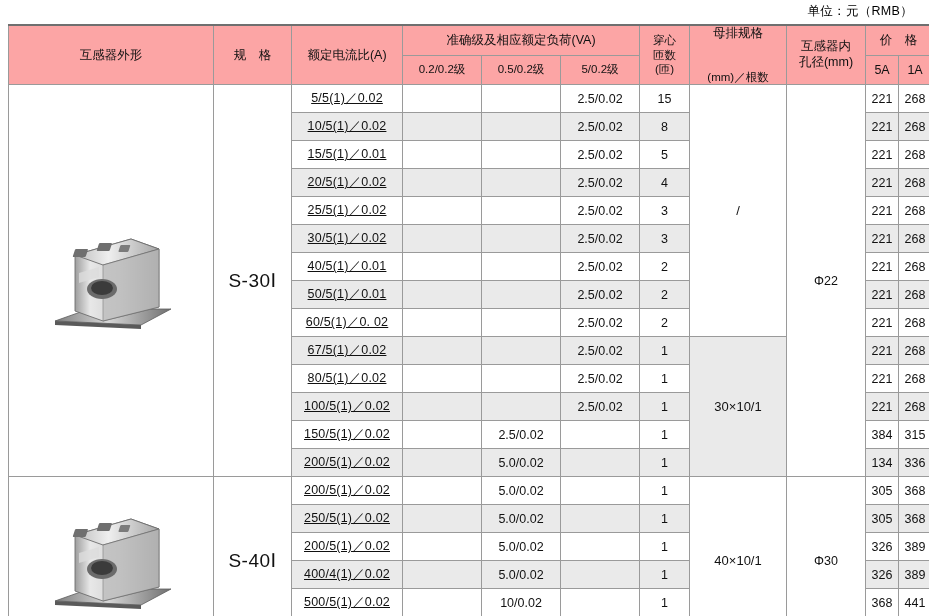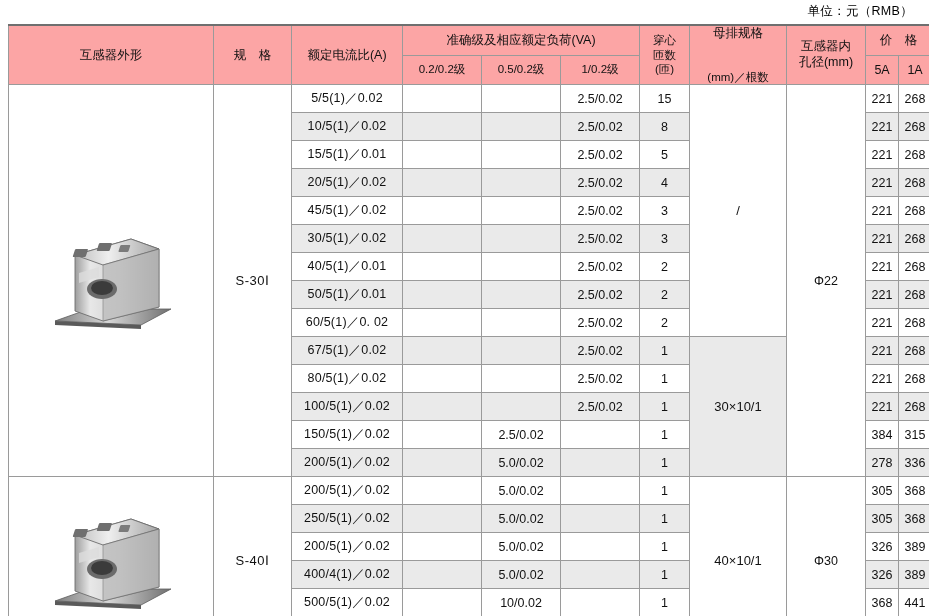--- a/index.html
+++ b/index.html
@@ -64,20 +64,21 @@
     font-size: 12.5px;
   }
   tr.alt td {
     background: #eaeaea;
   }
   tr.plain td {
     background: #ffffff;
   }
   td.ratio {
     letter-spacing: 0.2px;
+    text-decoration: underline;
   }
   td.img-cell {
     background: #ffffff;
     padding: 0;
   }
   .grouprow td {
     border-top: 2px solid #6f6f6f;
   }
   table.spec .outer-top td {
     border-top: 2px solid #6f6f6f;
@@ -90,21 +91,21 @@
     align-items: center;
     justify-content: center;
   }
   .ct-svg {
     display: block;
   }
   .price-hdr {
     font-size: 12.5px;
   }
   .model-cell {
-    font-size: 13px;
+    font-size: 19px;
     letter-spacing: 0.5px;
   }
   .slash-cell {
     font-size: 13px;
   }
 </style>
 </head>
 <body>
 
 <div class="page">
@@ -142,21 +143,21 @@
         </td>
         <td rowspan="2" class="tall hdr-two">
           <span>互感器内</span>
           <span>孔径(mm)</span>
         </td>
         <td colspan="2" class="price-hdr">价　格</td>
       </tr>
       <tr>
         <td class="hdr-sm">0.2/0.2级</td>
         <td class="hdr-sm">0.5/0.2级</td>
-        <td class="hdr-sm">1/0.2级</td>
+        <td class="hdr-sm">5/0.2级</td>
         <td>5A</td>
         <td>1A</td>
       </tr>
     </thead>
     <tbody id="tbody">
         <tr class="plain grouprow">
           <td rowspan="14" class="img-cell">
             <div class="ct-wrap">
 <svg class="ct-svg" width="132" height="112" viewBox="0 0 132 112" aria-hidden="true">
   <defs>
@@ -230,21 +231,21 @@
         <tr class="alt">
           <td class="ratio">20/5(1)／0.02</td>
           <td></td>
           <td></td>
           <td>2.5/0.02</td>
           <td>4</td>
           <td>221</td>
           <td>268</td>
         </tr>
         <tr class="plain">
-          <td class="ratio">45/5(1)／0.02</td>
+          <td class="ratio">25/5(1)／0.02</td>
           <td></td>
           <td></td>
           <td>2.5/0.02</td>
           <td>3</td>
           <td>221</td>
           <td>268</td>
         </tr>
         <tr class="alt">
           <td class="ratio">30/5(1)／0.02</td>
           <td></td>
@@ -317,21 +318,21 @@
           <td>1</td>
           <td>384</td>
           <td>315</td>
         </tr>
         <tr class="alt">
           <td class="ratio">200/5(1)／0.02</td>
           <td></td>
           <td>5.0/0.02</td>
           <td></td>
           <td>1</td>
-          <td>278</td>
+          <td>134</td>
           <td>336</td>
         </tr>
         <tr class="plain grouprow">
           <td rowspan="6" class="img-cell">
             <div class="ct-wrap">
 <svg class="ct-svg" width="132" height="112" viewBox="0 0 132 112" aria-hidden="true">
   <defs>
     <linearGradient id="gBody" x1="0" y1="0" x2="1" y2="0">
       <stop offset="0%" stop-color="#9d9d9d"></stop>
       <stop offset="18%" stop-color="#e8e8e8"></stop>

